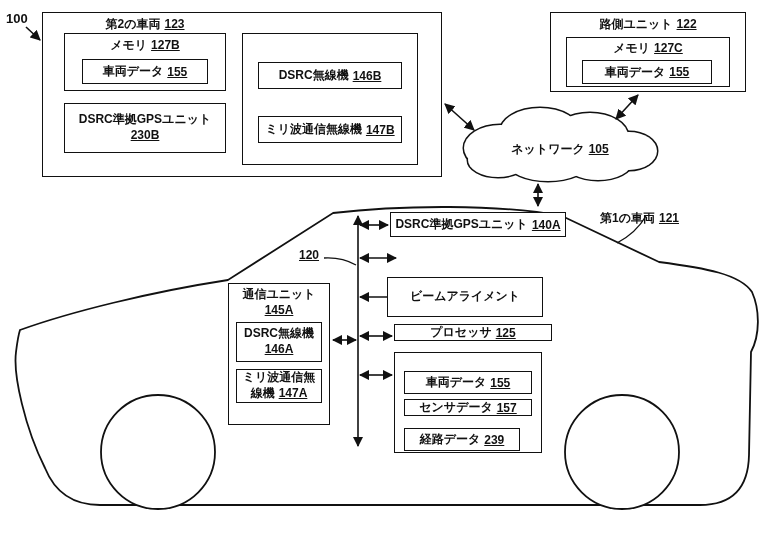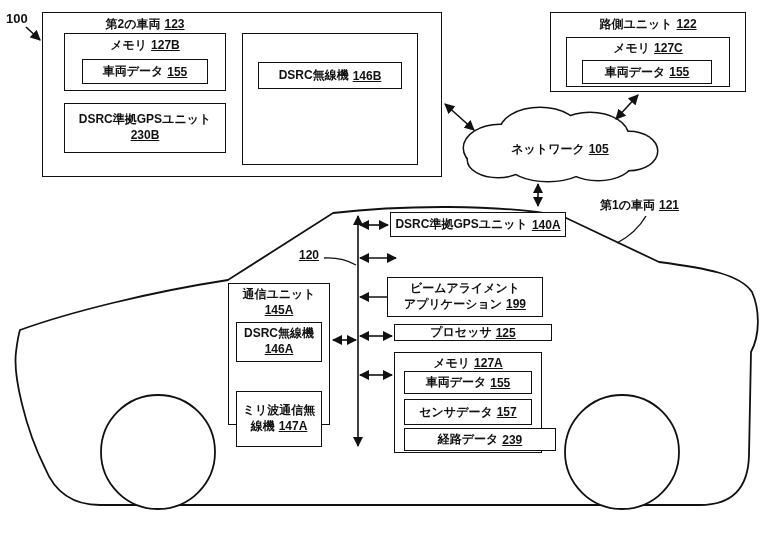--- a/index.html
+++ b/index.html
@@ -81,20 +81,24 @@
   </div>
   <div class="box flex col" style="left:64px;top:103px;width:162px;height:50px">
     <span>DSRC準拠GPSユニット</span>
     <span class="num">230B</span>
   </div>
   <div class="box" style="left:242px;top:33px;width:176px;height:132px"></div>
   <div class="box flex" style="left:258px;top:62px;width:144px;height:27px">
     <span>DSRC無線機</span>
       <span class="num sp">146B</span>
   </div>
+  <div class="box flex" style="left:258px;top:116px;width:144px;height:27px">
+    <span>ミリ波通信無線機</span>
+      <span class="num sp">147B</span>
+  </div>
 
   <div class="lbl ctr" style="left:55px;top:16px;width:180px">
     <span>第2の車両</span><span class="num sp">123</span>
   </div>
   <div class="lbl ctr" style="left:64px;top:37px;width:162px">
     <span>メモリ</span><span class="num sp">127B</span>
   </div>
 
   <div class="box" style="left:550px;top:12px;width:196px;height:80px"></div>
   <div class="box" style="left:566px;top:37px;width:164px;height:50px"></div>
@@ -111,61 +115,57 @@
 
   <div class="lbl ctr" style="left:494px;top:141px;width:132px">
     <span>ネットワーク</span><span class="num sp">105</span>
   </div>
 
   <div class="box" style="left:228px;top:283px;width:102px;height:142px"></div>
   <div class="box flex col" style="left:236px;top:322px;width:86px;height:40px">
     <span>DSRC無線機</span>
     <span class="num">146A</span>
   </div>
-  <div class="box flex col" style="left:236px;top:391px;width:86px;height:56px">
+  <div class="box flex col" style="left:236px;top:369px;width:86px;height:34px">
     <span>ミリ波通信無</span>
     <span><span>線機</span><span class="num sp">147A</span></span>
   </div>
   <div class="lbl ctr" style="left:228px;top:287px;width:102px;line-height:1.3">
     <span style="display:block">通信ユニット</span>
     <span class="num">145A</span>
   </div>
 
   <div class="box flex" style="left:390px;top:212px;width:176px;height:25px">
     <span>DSRC準拠GPSユニット</span>
       <span class="num sp">140A</span>
   </div>
   <div class="box flex col" style="left:387px;top:277px;width:156px;height:40px">
     <span>ビームアライメント</span>
-    <span><span>アプリケーション</span><span class="num sp">199</span></span>
   </div>
   <div class="box flex" style="left:394px;top:324px;width:158px;height:17px">
     <span>プロセッサ</span>
       <span class="num sp">125</span>
   </div>
   <div class="box" style="left:394px;top:352px;width:148px;height:101px"></div>
-  <div class="lbl ctr" style="left:394px;top:355px;width:148px">
-    <span>メモリ</span><span class="num sp">127A</span>
-  </div>
   <div class="box flex" style="left:404px;top:371px;width:128px;height:23px">
     <span>車両データ</span>
       <span class="num sp">155</span>
   </div>
-  <div class="box flex" style="left:404px;top:399px;width:128px;height:26px">
+  <div class="box flex" style="left:404px;top:399px;width:128px;height:17px">
     <span>センサデータ</span>
       <span class="num sp">157</span>
   </div>
-  <div class="box flex" style="left:404px;top:428px;width:152px;height:23px">
+  <div class="box flex" style="left:404px;top:428px;width:116px;height:23px">
     <span>経路データ</span>
       <span class="num sp">239</span>
   </div>
 
   <div class="lbl sys" style="left:6px;top:11px">
     <span>100</span>
   </div>
   <div class="lbl" style="left:299px;top:248px">
     <span class="num">120</span>
   </div>
-  <div class="lbl" style="left:600px;top:197px">
+  <div class="lbl" style="left:600px;top:210px">
     <span>第1の車両</span><span class="num sp">121</span>
   </div>
 
 </div>
 
 </body></html>

